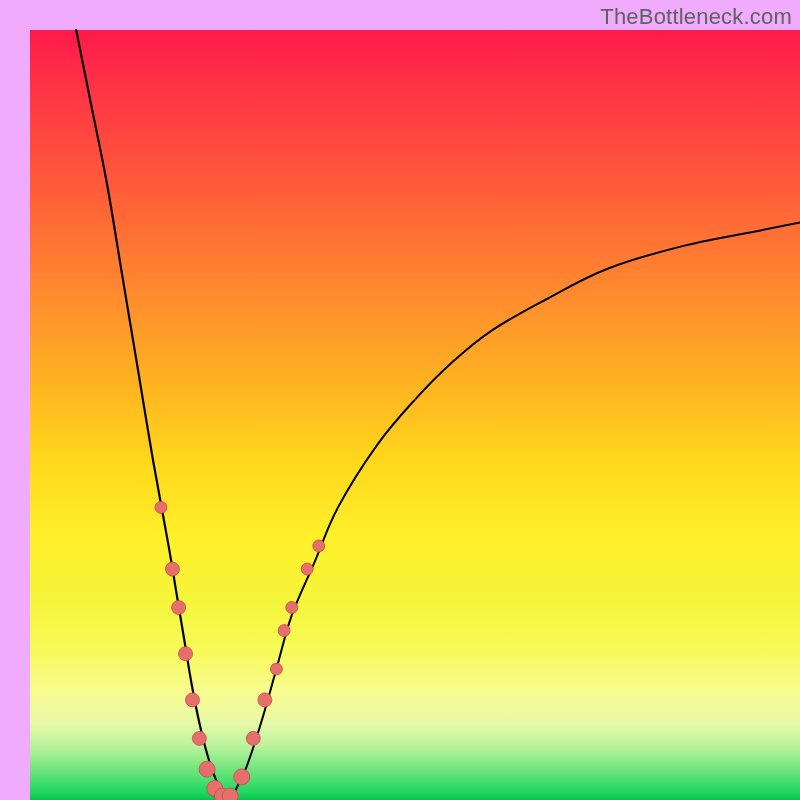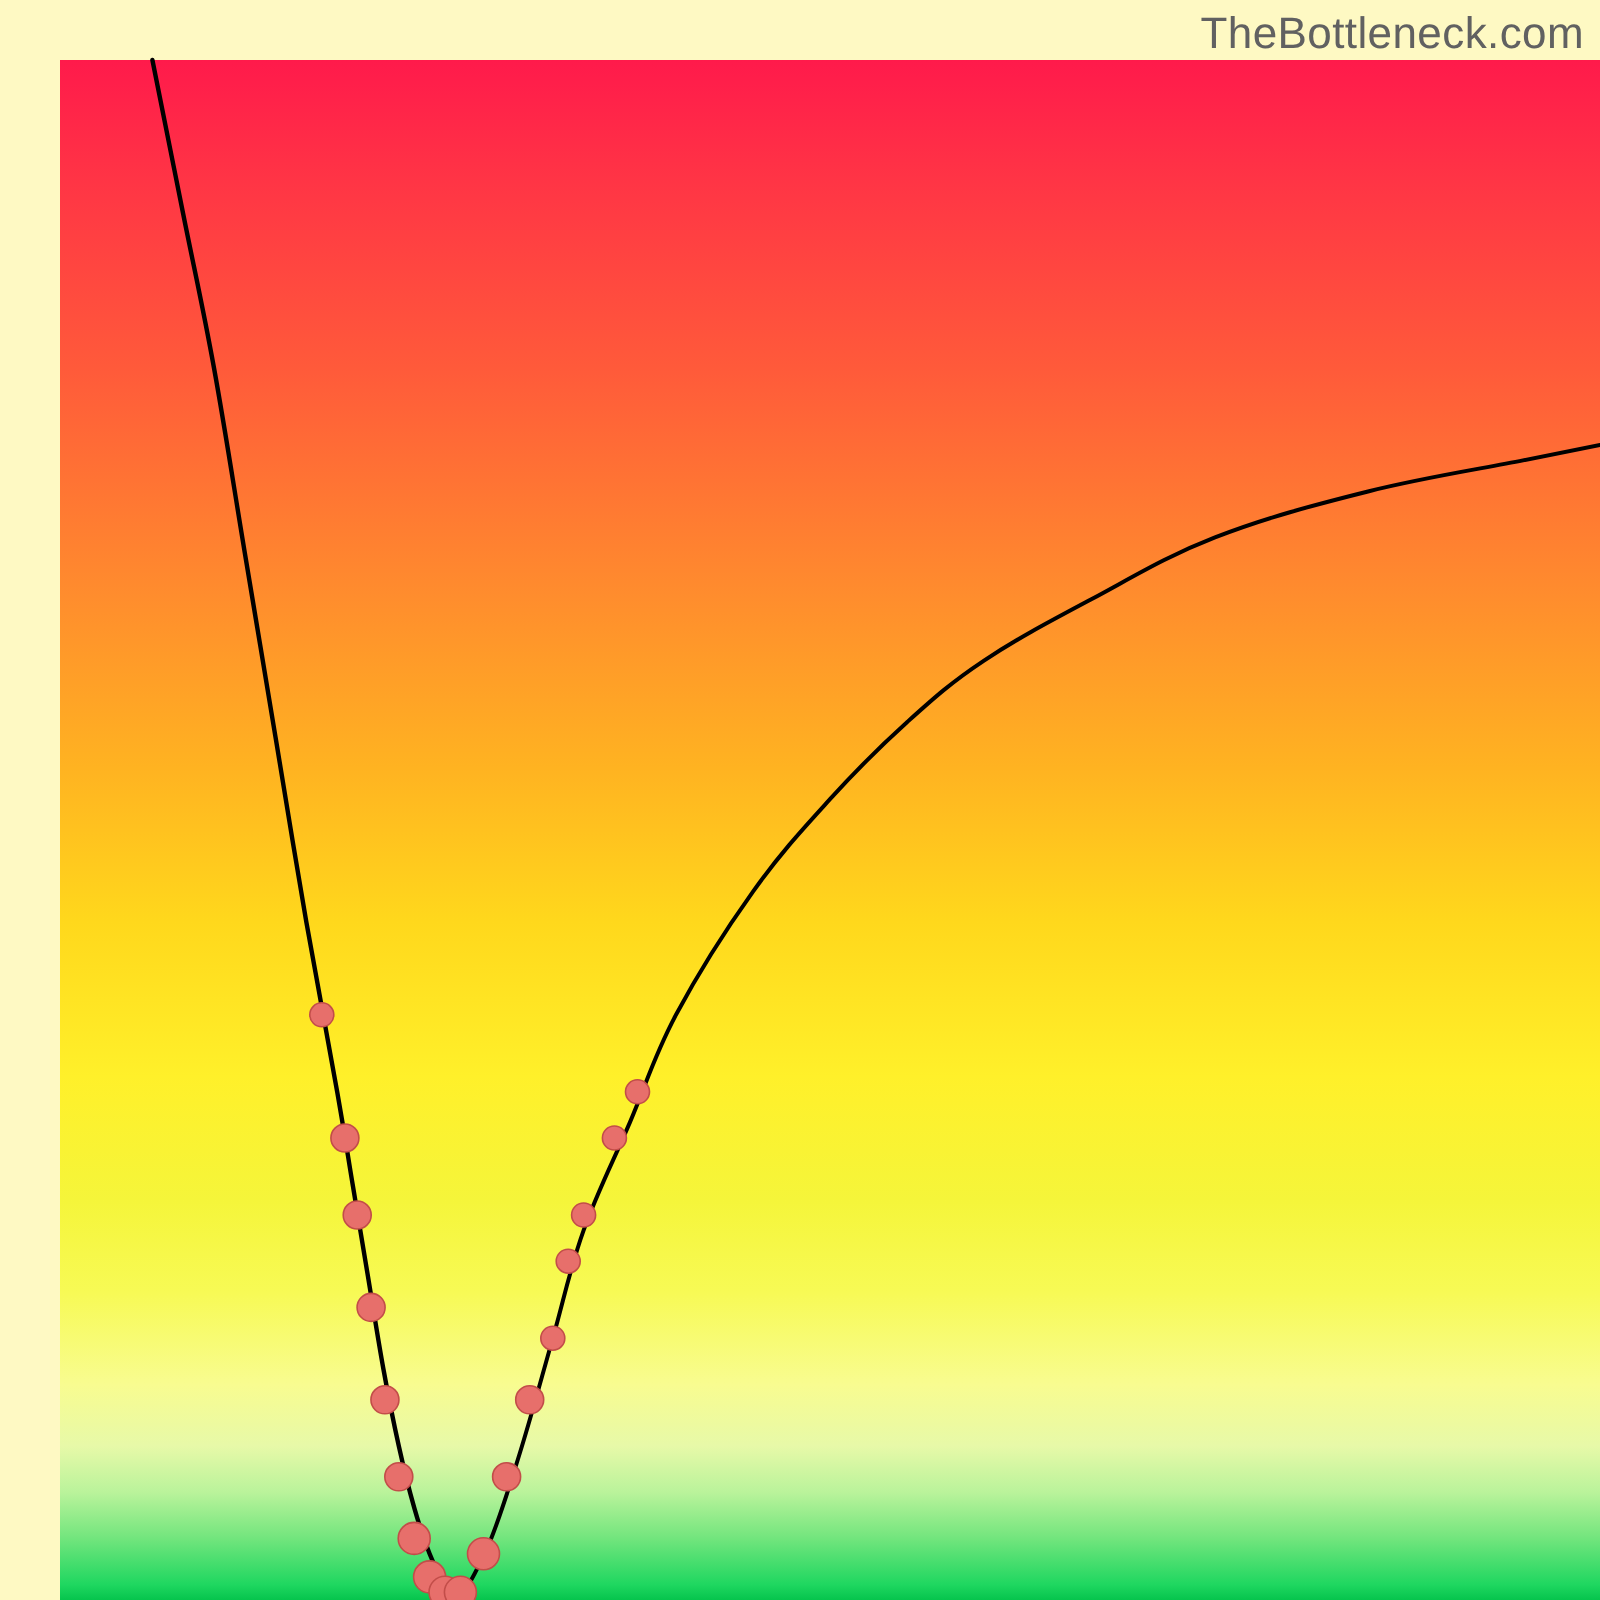--- a/index.html
+++ b/index.html
@@ -8,21 +8,21 @@
     width: 800px;
     height: 800px;
     background: #000;
     overflow: hidden;
     font-family: Arial, Helvetica, sans-serif;
   }
   .frame {
     position: relative;
     width: 800px;
     height: 800px;
-    background: #fef9c3;
+    background: #f0abfc;
   }
   .watermark {
     position: absolute;
     top: 4px;
     right: 8px;
     color: #616161;
     font-size: 22px;
     font-weight: 500;
     letter-spacing: 0.2px;
     z-index: 5;

